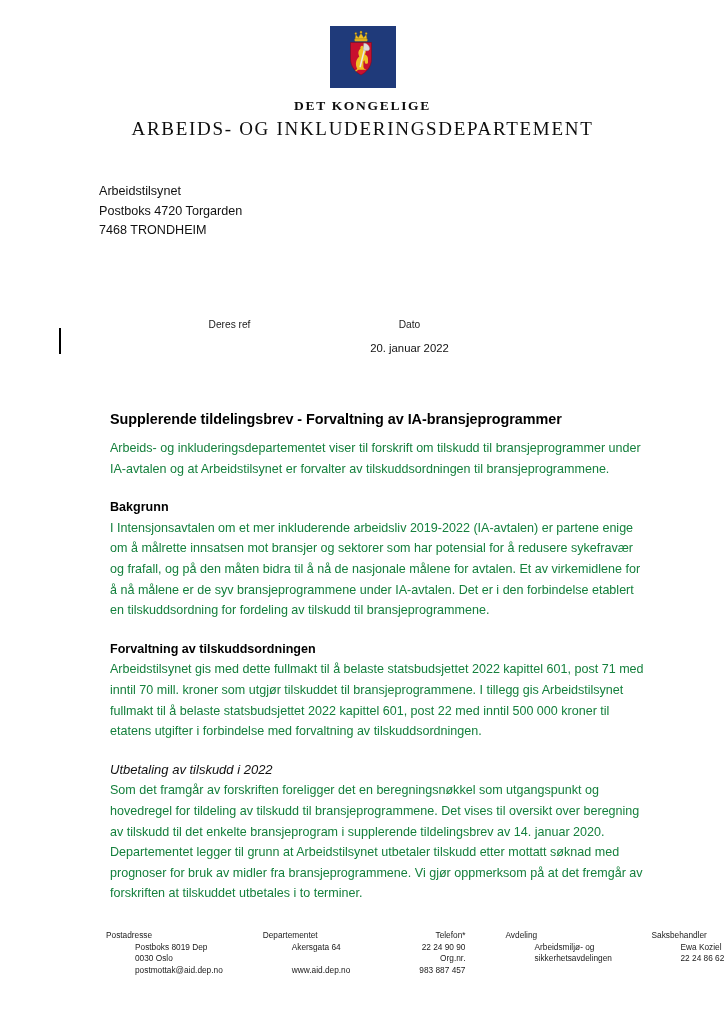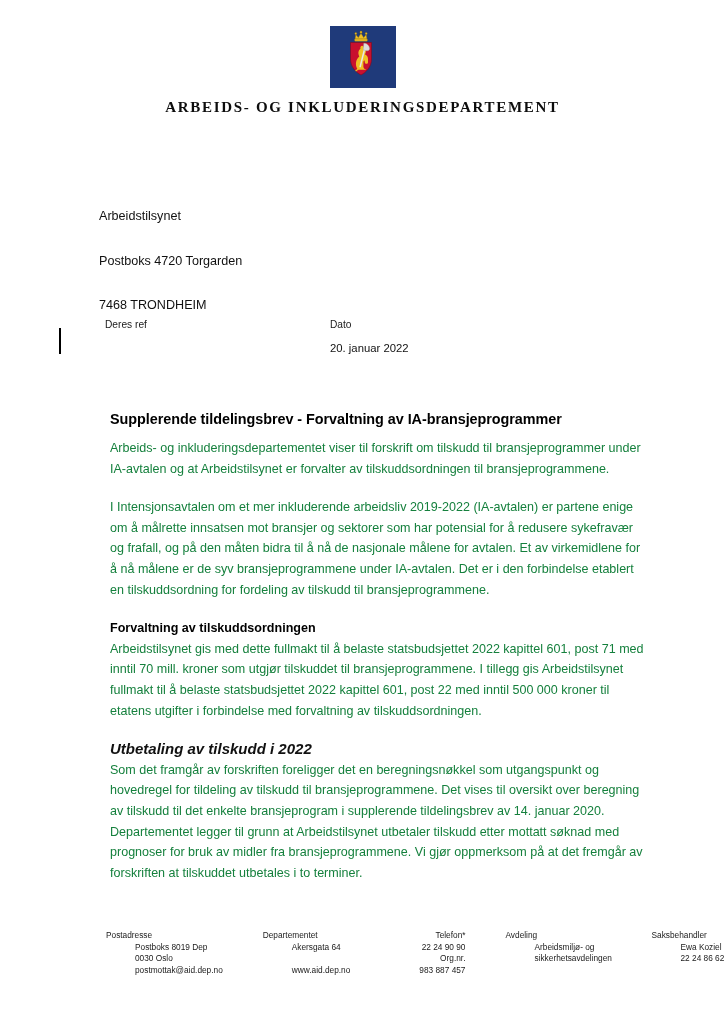--- a/index.html
+++ b/index.html
@@ -45,54 +45,55 @@
     text-align: center;
   }
   .dept-line1 {
     font-size: 13.5px;
     font-weight: bold;
     letter-spacing: 1.7px;
     line-height: 1.38;
     white-space: nowrap;
   }
   .dept-line2 {
-    font-size: 15px;
-    font-weight: bold;
+    font-size: 19px;
+    font-weight: normal;
     letter-spacing: 1.7px;
     line-height: 1.38;
     white-space: nowrap;
   }
 
   
   .address {
     position: absolute;
     left: 99px;
     top: 182px;
     font-size: 12.6px;
     line-height: 19.5px;
     color: #111111;
   }
-  .address div { white-space: nowrap; margin-top: 25px; }
+  .address div { white-space: nowrap; }
 
   
   .change-bar {
     position: absolute;
     left: 59px;
     top: 328px;
     width: 1.6px;
     height: 26px;
     background: #000000;
   }
 
   
   .refrow {
     position: absolute;
-    left: 105px;
+    left: 117px;
     top: 318px;
     width: 530px;
+    text-align: center;
   }
   .refcols {
     display: flex;
   }
   .refcol-1 { width: 225px; }
   .refcol-2 { width: 170px; }
   .refcol-3 { width: 135px; }
   .ref-label {
     font-size: 10.2px;
     line-height: 14px;
@@ -136,22 +137,22 @@
   p.para.tight { margin-bottom: 0; }
   h2.section {
     margin: 0;
     font-size: 12.55px;
     font-weight: bold;
     line-height: 20.6px;
     color: #000000;
   }
   h3.subsection {
     margin: 0;
-    font-size: 15px;
-    font-weight: bold;
+    font-size: 13px;
+    font-weight: normal;
     font-style: italic;
     line-height: 20.6px;
     color: #111111;
   }
 
   
   .footer {
     position: absolute;
     left: 106px;
     top: 930px;
@@ -210,20 +211,21 @@
         </g>
 
         <g>
           <rect x="32.2" y="17.6" width="1.5" height="24" rx="0.5" fill="#e8e8e8" transform="rotate(14 32.9 29.6)"></rect>
           <path d="M33.8 17.2 C36.8 17.2 39.2 19.3 39.6 22.2 C39.7 23.2 39.4 24.0 38.6 24.4
                    C37.3 25.1 35.6 24.9 34.3 24.2 L33.2 23.6 Z" fill="#dddddd" stroke="#9a9a9a" stroke-width="0.4"></path>
         </g>
       </svg>
     </div>
     <div class="dept-lines">
+      <div class="dept-line1">DET KONGELIGE</div>
       <div class="dept-line2">ARBEIDS- OG INKLUDERINGSDEPARTEMENT</div>
     </div>
   </div>
 
   <div class="address">
     <div>Arbeidstilsynet</div>
     <div>Postboks 4720 Torgarden</div>
     <div>7468 TRONDHEIM</div>
   </div>
 
@@ -240,20 +242,21 @@
         <div class="ref-value">20. januar 2022</div>
       </div>
     </div>
   </div>
 
   <div class="body">
     <h1 class="title">Supplerende tildelingsbrev - Forvaltning av IA-bransjeprogrammer</h1>
 
     <p class="para">Arbeids- og inkluderingsdepartementet viser til forskrift om tilskudd til bransjeprogrammer under IA-avtalen og at Arbeidstilsynet er forvalter av tilskuddsordningen til bransjeprogrammene.</p>
 
+    <h2 class="section">Bakgrunn</h2>
     <p class="para">I Intensjonsavtalen om et mer inkluderende arbeidsliv 2019-2022 (IA-avtalen) er partene enige om å målrette innsatsen mot bransjer og sektorer som har potensial for å redusere sykefravær og frafall, og på den måten bidra til å nå de nasjonale målene for avtalen. Et av virkemidlene for å nå målene er de syv bransjeprogrammene under IA-avtalen. Det er i den forbindelse etablert en tilskuddsordning for fordeling av tilskudd til bransjeprogrammene.</p>
 
     <h2 class="section">Forvaltning av tilskuddsordningen</h2>
     <p class="para">Arbeidstilsynet gis med dette fullmakt til å belaste statsbudsjettet 2022 kapittel 601, post 71 med inntil 70 mill. kroner som utgjør tilskuddet til bransjeprogrammene. I tillegg gis Arbeidstilsynet fullmakt til å belaste statsbudsjettet 2022 kapittel 601, post 22 med inntil 500 000 kroner til etatens utgifter i forbindelse med forvaltning av tilskuddsordningen.</p>
 
     <h3 class="subsection">Utbetaling av tilskudd i 2022</h3>
     <p class="para tight">Som det framgår av forskriften foreligger det en beregningsnøkkel som utgangspunkt og hovedregel for tildeling av tilskudd til bransjeprogrammene. Det vises til oversikt over beregning av tilskudd til det enkelte bransjeprogram i supplerende tildelingsbrev av 14. januar 2020. Departementet legger til grunn at Arbeidstilsynet utbetaler tilskudd etter mottatt søknad med prognoser for bruk av midler fra bransjeprogrammene. Vi gjør oppmerksom på at det fremgår av forskriften at tilskuddet utbetales i to terminer.</p>
   </div>
 
   <div class="footer">

